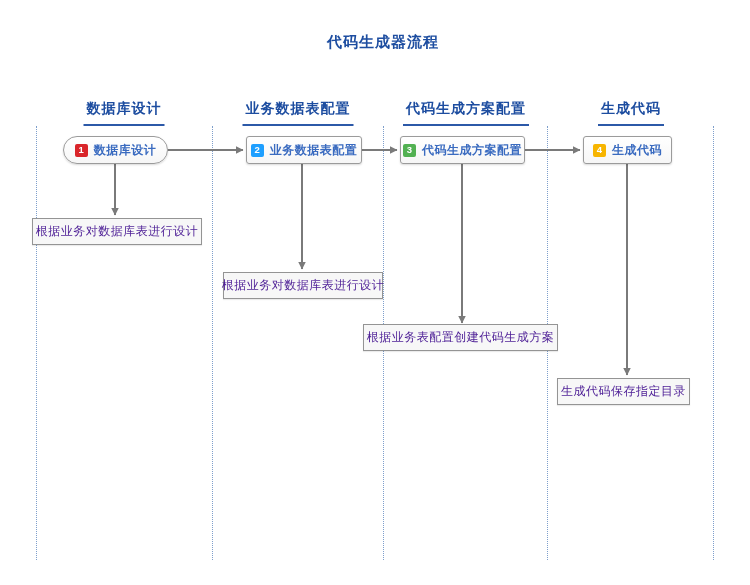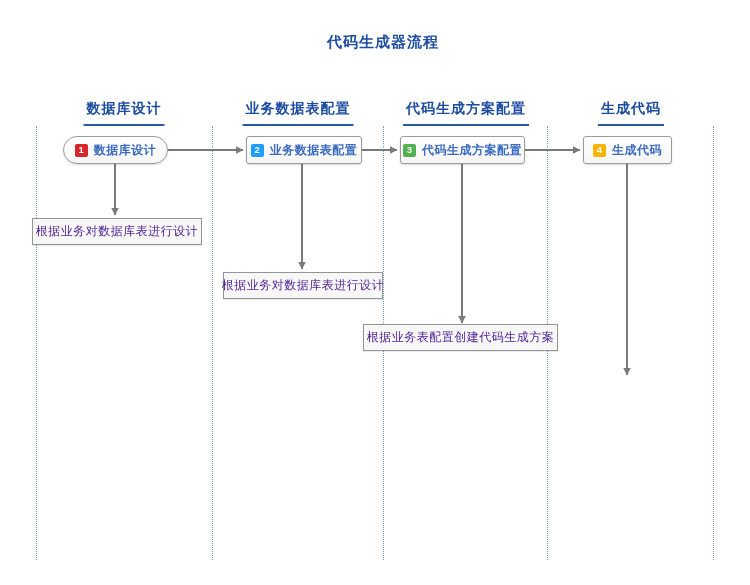--- a/index.html
+++ b/index.html
@@ -94,14 +94,15 @@
   </div>
 
   <div class="flow-node" style="left:583px;width:89px">
     <span class="step-badge" style="background-color: rgb(247, 181, 0);">4</span>
     <span class="node-label" style="color: rgb(58, 107, 192);">生成代码</span>
   </div>
 
   <div class="note-box" style="left:32px;top:218px;width:170px">根据业务对数据库表进行设计</div>
   <div class="note-box" style="left:223px;top:272px;width:160px">根据业务对数据库表进行设计</div>
   <div class="note-box" style="left:363px;top:324px;width:195px">根据业务表配置创建代码生成方案</div>
+  <div class="note-box" style="left:557px;top:378px;width:133px">生成代码保存指定目录</div>
 
 </div>
 
 </body></html>

